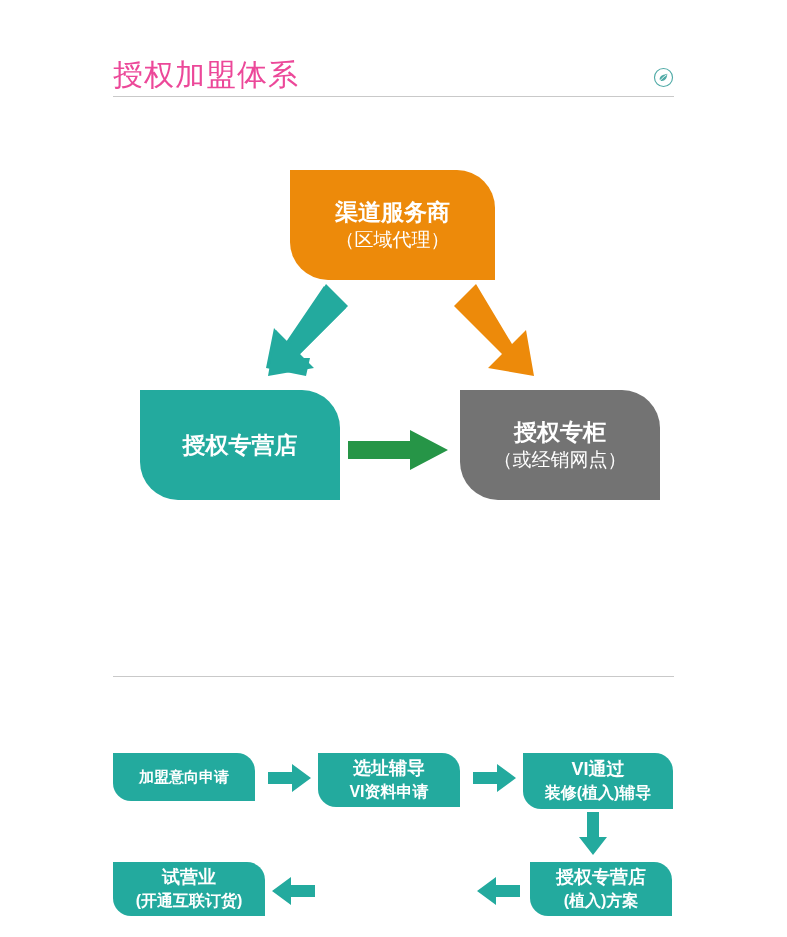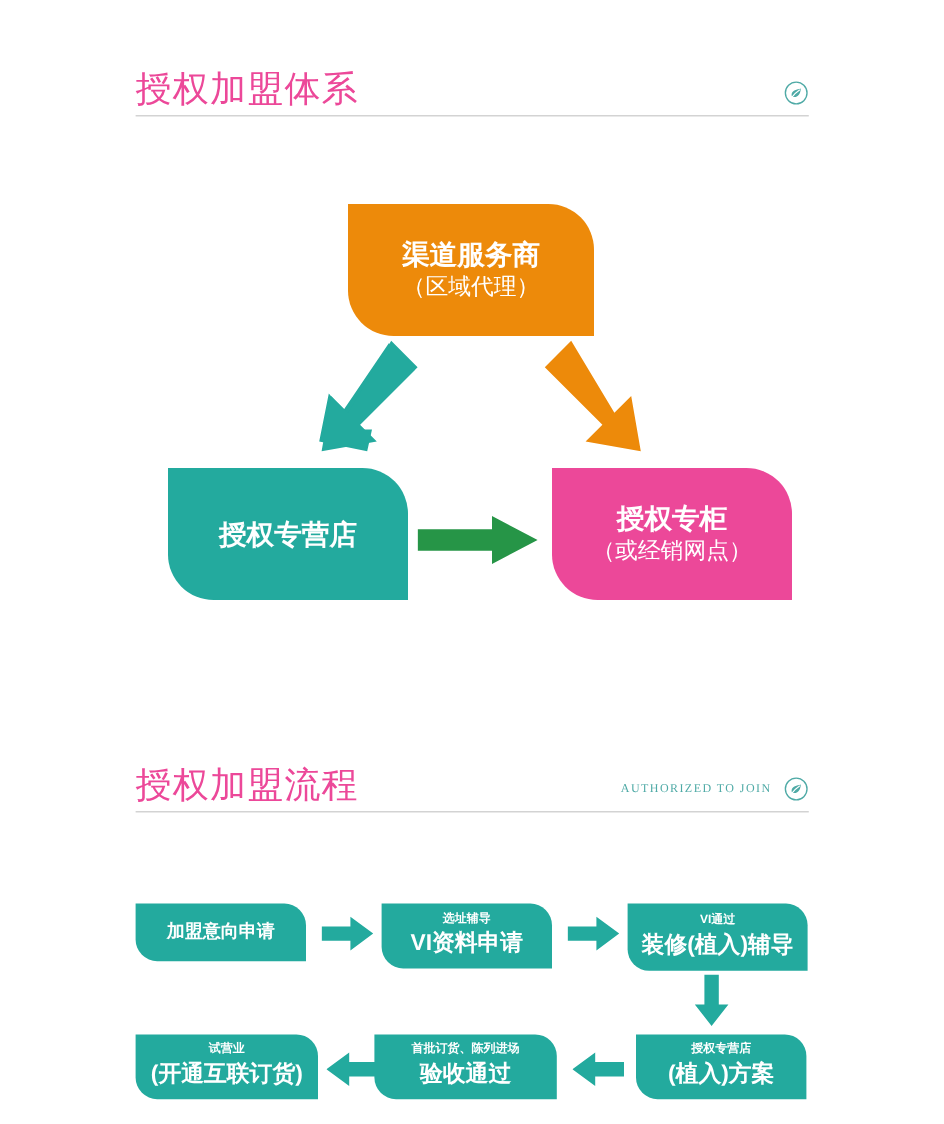--- a/index.html
+++ b/index.html
@@ -103,37 +103,37 @@
   #node-channel {
     left: 290px;  top: 170px;  width: 205px; height: 110px;
     background: #ED8A0A;
   }
   #node-store {
     left: 140px;  top: 390px;  width: 200px; height: 110px;
     background: #23AA9E;
   }
   #node-counter {
     left: 460px;  top: 390px;  width: 200px; height: 110px;
-    background: #ec4899;
+    background: #737373;
   }
 
   
   .arrow-svg { position: absolute; }
   #arrow-tl { left: 262px; top: 282px; }
   #arrow-tr { left: 448px; top: 282px; }
   #arrow-mid { left: 348px; top: 428px; }
 
   
   .flow-node {
     background: #23AA9E;
     border-radius: 0 18px 0 18px;
     padding: 0 24px;
   }
-  .flow-node .l1 { font-size: 10px; }
-  .flow-node .l2 { font-size: 19px; font-weight: bold; margin-top: 2px; }
+  .flow-node .l1 { font-size: 18px; }
+  .flow-node .l2 { font-size: 16px; font-weight: bold; margin-top: 2px; }
   .flow-node.single .l1 { font-size: 15px; }
 
   #flow-1 { left: 113px; top: 753px; width: 142px; height: 48px; }
   #flow-2 { left: 318px; top: 753px; width: 142px; height: 54px; }
   #flow-3 { left: 523px; top: 753px; width: 150px; height: 56px; }
   #flow-4 { left: 530px; top: 862px; width: 142px; height: 54px; }
   #flow-5 { left: 312px; top: 862px; width: 152px; height: 54px; }
   #flow-6 { left: 113px; top: 862px; width: 152px; height: 54px; }
 
   .fa { position: absolute; }
@@ -192,35 +192,20 @@
 
   <div class="node big-node" id="node-store">
     <div class="l1">授权专营店</div>
   </div>
 
   <div class="node big-node" id="node-counter">
     <div class="l1">授权专柜</div>
     <div class="l2">（或经销网点）</div>
   </div>
 
-  <div class="section-head sec2-head">
-    <div class="head-row">
-      <div class="head-title">授权加盟流程</div>
-      <div class="head-right">
-        <span class="head-en">AUTHORIZED TO JOIN</span>
-        <span class="leaf-badge">
-          <svg viewBox="0 0 24 24" width="21" height="21" aria-hidden="true">
-            <circle cx="12" cy="12" r="10.3" fill="none" stroke="#4FAAA6" stroke-width="1.3"></circle>
-            <path d="M16.3 7.6c0 5.1-2.6 8-6.1 8.3-1.2.1-2.2-.4-2.5-1.4-.5-1.9.7-4 3-5.1 1.9-.9 4-1.3 5.6-1.8z" fill="#4FAAA6"></path>
-            <path d="M7.4 16.6c1.6-2.4 4-4.8 7.8-7.4" fill="none" stroke="#ffffff" stroke-width="1.1" stroke-linecap="round"></path>
-          </svg>
-        </span>
-      </div>
-    </div>
-  </div>
   <div class="head-rule sec2-rule"></div>
 
   <div class="node flow-node single" id="flow-1">
     <div class="l1">加盟意向申请</div>
   </div>
 
   <svg class="fa" id="farrow-1" width="44" height="30">
     <polygon points="0,9 24,9 24,1 43,15 24,29 24,21 0,21" fill="#23AA9E"></polygon>
   </svg>
 
@@ -244,24 +229,20 @@
 
   <div class="node flow-node" id="flow-4">
     <div class="l1">授权专营店</div>
     <div class="l2">(植入)方案</div>
   </div>
 
   <svg class="fa" id="farrow-3" width="44" height="30">
     <polygon points="43,9 19,9 19,1 0,15 19,29 19,21 43,21" fill="#23AA9E"></polygon>
   </svg>
 
-  <div class="node flow-node" id="flow-5">
-    <div class="l1">首批订货、陈列进场</div>
-    <div class="l2">验收通过</div>
-  </div>
 
   <svg class="fa" id="farrow-4" width="44" height="30">
     <polygon points="43,9 19,9 19,1 0,15 19,29 19,21 43,21" fill="#23AA9E"></polygon>
   </svg>
 
   <div class="node flow-node" id="flow-6">
     <div class="l1">试营业</div>
     <div class="l2">(开通互联订货)</div>
   </div>
 

